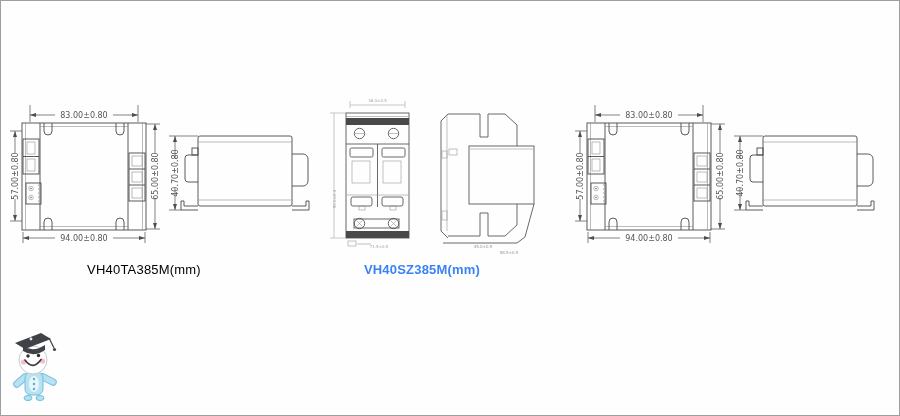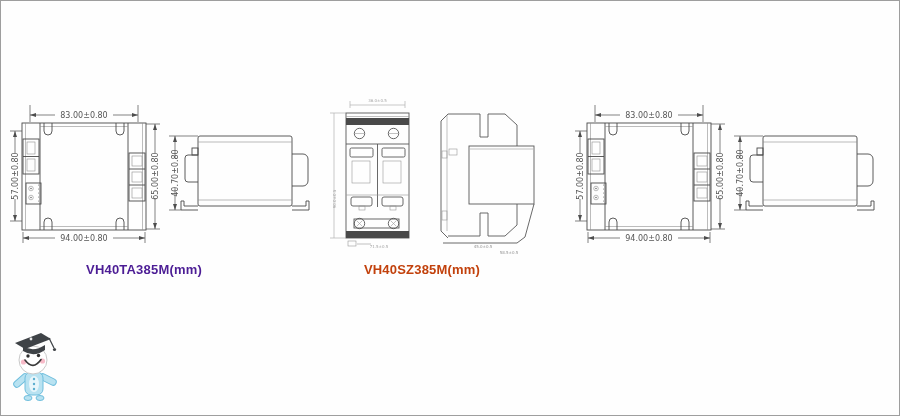--- a/index.html
+++ b/index.html
@@ -13,23 +13,23 @@
   .drawing-middle svg{filter:blur(.3px);opacity:.92;}
   .dim-text{font-family:"DejaVu Sans",sans-serif;font-size:8px;fill:#555;}
   .dim-tiny{font-family:"DejaVu Sans",sans-serif;font-size:4px;fill:#8a8a8a;}
   .lineM{stroke:#4a4a4a;stroke-width:.9;fill:none;}
   .lineS{stroke:#8f8f8f;stroke-width:.6;fill:none;}
   .lineD{stroke:#4d4d4d;stroke-width:.7;fill:none;}
   .arrow{fill:#4d4d4d;stroke:none;}
   .hatch{fill:#3a3a3a;stroke:none;}
   .label{
     position:absolute;top:261px;transform:translateX(-50%);
-    font-size:13px;color:#4c1d95;font-weight:700;letter-spacing:.2px;white-space:nowrap;
+    font-size:13px;color:#000000;font-weight:400;letter-spacing:.2px;white-space:nowrap;
   }
-  .label.bold{font-weight:700;color:#c2410c;}
+  .label.bold{font-weight:700;color:#3b82f6;}
   .logo{position:absolute;left:0;top:328px;width:190px;height:84px;}
 </style>
 </head>
 <body>
 
 <div class="canvas">
 
   <div class="drawing" style="left:2px;top:95px;">
     <svg width="310" height="160" viewBox="0 0 310 160">
 

